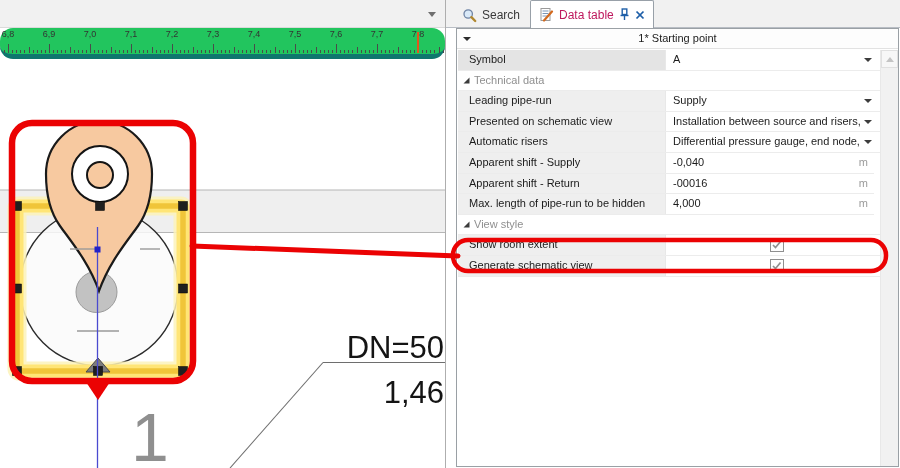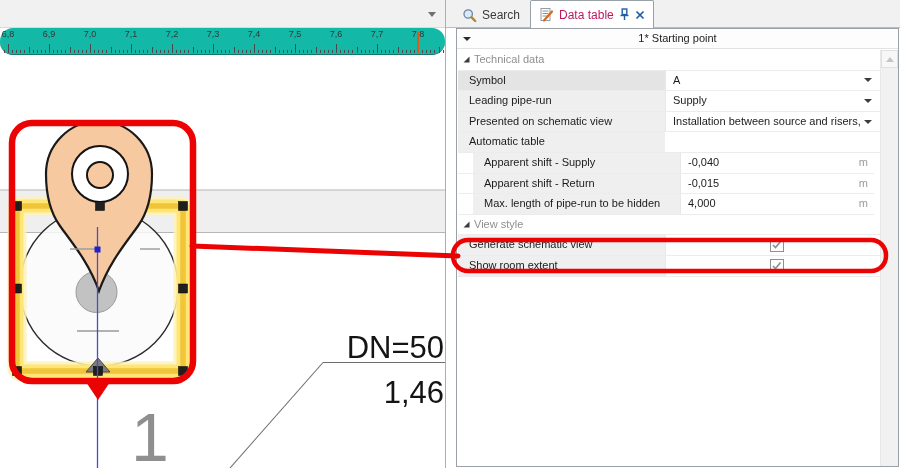--- a/index.html
+++ b/index.html
@@ -6,21 +6,21 @@
   body{
     width:900px;height:468px;position:relative;overflow:hidden;
     background:#ffffff;font-family:"Liberation Sans",sans-serif;
     -webkit-font-smoothing:antialiased;
   }
   
   .canvas{position:absolute;left:0;top:0;width:445px;height:468px;background:#fff;border-right:1px solid #aeaeae;}
   .canvas-svg{position:absolute;left:0;top:0;z-index:1;}
   .canvas-toolbar{position:absolute;left:0;top:0;width:445px;height:27px;background:#f1f1f1;border-bottom:1px solid #dadada;z-index:3;}
   .toolbar-caret{position:absolute;right:9px;top:12px;width:0;height:0;border-left:4.5px solid transparent;border-right:4.5px solid transparent;border-top:5px solid #6f6f6f;}
-  .ruler{position:absolute;left:0;top:28px;width:445px;height:26px;background:#14b8a6;border-bottom:1px solid #0f766e;z-index:3;border-radius:13px;}
+  .ruler{position:absolute;left:0;top:28px;width:445px;height:26px;background:#22c55e;border-bottom:5px solid #0f766e;z-index:3;border-radius:13px;}
   .ruler-label{position:absolute;top:1px;width:30px;text-align:center;font-size:9px;color:#333;}
   .tick{position:absolute;bottom:1px;width:1px;background:#4a4a4a;}
   .ruler-cursor{position:absolute;top:4px;width:2px;height:21px;background:#e2571e;}
   
   .right-region{position:absolute;left:446px;top:0;width:454px;height:468px;z-index:2;}
   .tabstrip{height:28px;background:#f1f1f1;border-bottom:1px solid #b8bdc4;display:flex;align-items:flex-end;padding-left:6px;box-sizing:border-box;}
   .tab{display:flex;align-items:center;gap:5px;font-size:12px;}
   .tab.inactive{height:24px;padding:0 10px;color:#3a3a3a;}
   .tab.active{height:27px;padding:0 8px;background:#fff;border:1px solid #98a0a8;border-bottom:none;border-radius:2px 2px 0 0;margin-bottom:-1px;z-index:2;color:#1e5fa8;}
   .tab.active .tab-label{color:#be185d;}
@@ -29,21 +29,21 @@
   .panel-header .title{display:block;text-align:center;font-size:11px;color:#1c1c1c;line-height:19px;}
   .header-caret{position:absolute;left:6px;top:8px;width:0;height:0;border-left:4px solid transparent;border-right:4px solid transparent;border-top:4.5px solid #2b2b2b;}
   .rows{position:absolute;left:1px;right:18px;top:21px;}
   .row{position:relative;height:19.6px;line-height:19.6px;font-size:11px;display:flex;border-bottom:1px solid #ececec;background:#fff;}
   .row.group{color:#8f8f8f;}
   .row.group .expander{width:16px;display:flex;align-items:center;justify-content:center;}
   .cell-label{width:207px;box-sizing:border-box;padding-left:11px;background:#efefef;color:#1b1b1b;white-space:nowrap;overflow:hidden;}
   .row.selected .cell-label{background:#e4e4e4;}
   .cell-value{flex:1;display:flex;align-items:center;border-left:1px solid #e8e8e8;padding-left:7px;color:#1b1b1b;white-space:nowrap;overflow:hidden;}
   .value-text{flex:1;overflow:hidden;text-overflow:clip;white-space:nowrap;}
-  .unit{color:#9a9a9a;margin-right:6px;padding-left:15px;}
+  .unit{color:#9a9a9a;margin-right:6px;}
   .dd-arrow{width:0;height:0;border-left:4px solid transparent;border-right:4px solid transparent;border-top:4.5px solid #3c3c3c;margin-right:8px;}
   .checkbox-wrap{flex:1;display:flex;justify-content:center;align-items:center;}
   .scrollbar{position:absolute;right:0;top:21px;bottom:0;width:17px;background:#f1f1f1;border-left:1px solid #e8e8e8;}
   .scroll-up{height:16px;background:#f7f7f7;border:1px solid #e0e0e0;display:flex;align-items:center;justify-content:center;}
   .scroll-up-arrow{width:0;height:0;border-left:4px solid transparent;border-right:4px solid transparent;border-bottom:5px solid #c4c4c4;}
   
   .red-overlay{position:absolute;left:0;top:0;z-index:20;pointer-events:none;}
 </style>
 </head>
 <body>
@@ -260,94 +260,98 @@
       </svg>
     </div>
   </div>
 
   <div class="panel">
     <div class="panel-header">
       <span class="header-caret"></span>
       <span class="title">1* Starting point</span>
     </div>
     <div class="rows" id="prop-rows">
+        <div class="row dropdown selected">
+          <div class="cell-label">Symbol</div>
+          <div class="cell-value">
+            <span class="value-text">A</span>
+            <span class="dd-arrow"></span>
+          </div>
+        </div>
         <div class="row group">
           <span class="expander">
             <svg width="9" height="9" viewBox="0 0 9 9">
               <polygon points="7.5,1.5 7.5,7.5 1.5,7.5" fill="#3c3c3c"></polygon>
             </svg>
           </span>
           <span>Technical data</span>
         </div>
-        <div class="row dropdown selected">
-          <div class="cell-label">Symbol</div>
-          <div class="cell-value">
-            <span class="value-text">A</span>
-            <span class="dd-arrow"></span>
-          </div>
-        </div>
         <div class="row dropdown">
           <div class="cell-label">Leading pipe-run</div>
           <div class="cell-value">
             <span class="value-text">Supply</span>
             <span class="dd-arrow"></span>
           </div>
         </div>
         <div class="row dropdown">
           <div class="cell-label">Presented on schematic view</div>
           <div class="cell-value">
             <span class="value-text">Installation between source and risers,</span>
             <span class="dd-arrow"></span>
           </div>
         </div>
         <div class="row dropdown">
-          <div class="cell-label">Automatic table</div>
+          <div class="cell-label">Automatic risers</div>
+          <div class="cell-value">
+            <span class="value-text">Differential pressure gauge, end node,</span>
+            <span class="dd-arrow"></span>
+          </div>
         </div>
         <div class="row unit">
           <div class="cell-label">Apparent shift - Supply</div>
           <div class="cell-value">
             <span class="value-text">-0,040</span>
             <span class="unit">m</span>
           </div>
         </div>
         <div class="row unit">
           <div class="cell-label">Apparent shift - Return</div>
           <div class="cell-value">
-            <span class="value-text">-0,015</span>
+            <span class="value-text">-00016</span>
             <span class="unit">m</span>
           </div>
         </div>
         <div class="row unit">
           <div class="cell-label">Max. length of pipe-run to be hidden</div>
           <div class="cell-value">
             <span class="value-text">4,000</span>
             <span class="unit">m</span>
           </div>
         </div>
         <div class="row group">
           <span class="expander">
             <svg width="9" height="9" viewBox="0 0 9 9">
               <polygon points="7.5,1.5 7.5,7.5 1.5,7.5" fill="#3c3c3c"></polygon>
             </svg>
           </span>
           <span>View style</span>
         </div>
         <div class="row checkbox">
-          <div class="cell-label">Generate schematic view</div>
+          <div class="cell-label">Show room extent</div>
           <div class="cell-value">
             <span class="checkbox-wrap">
               <svg width="14" height="14" viewBox="0 0 14 14">
                 <rect x="0.5" y="0.5" width="13" height="13" fill="#fdfdfd" stroke="#8f8f8f"></rect>
                 <polyline points="3,7 5.5,9.5 10.5,3.5" fill="none" stroke="#8f8f8f" stroke-width="1.7"></polyline>
               </svg>
             </span>
           </div>
         </div>
         <div class="row checkbox">
-          <div class="cell-label">Show room extent</div>
+          <div class="cell-label">Generate schematic view</div>
           <div class="cell-value">
             <span class="checkbox-wrap">
               <svg width="14" height="14" viewBox="0 0 14 14">
                 <rect x="0.5" y="0.5" width="13" height="13" fill="#fdfdfd" stroke="#8f8f8f"></rect>
                 <polyline points="3,7 5.5,9.5 10.5,3.5" fill="none" stroke="#8f8f8f" stroke-width="1.7"></polyline>
               </svg>
             </span>
           </div>
         </div>
       </div>

